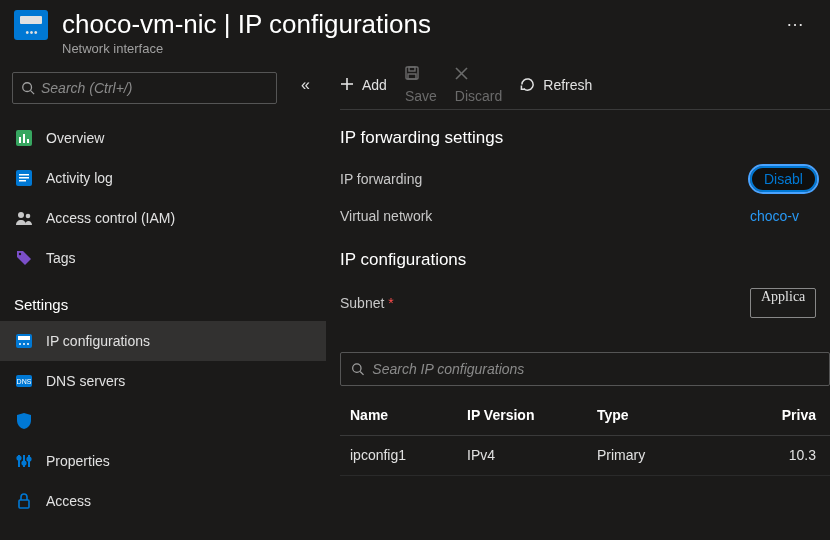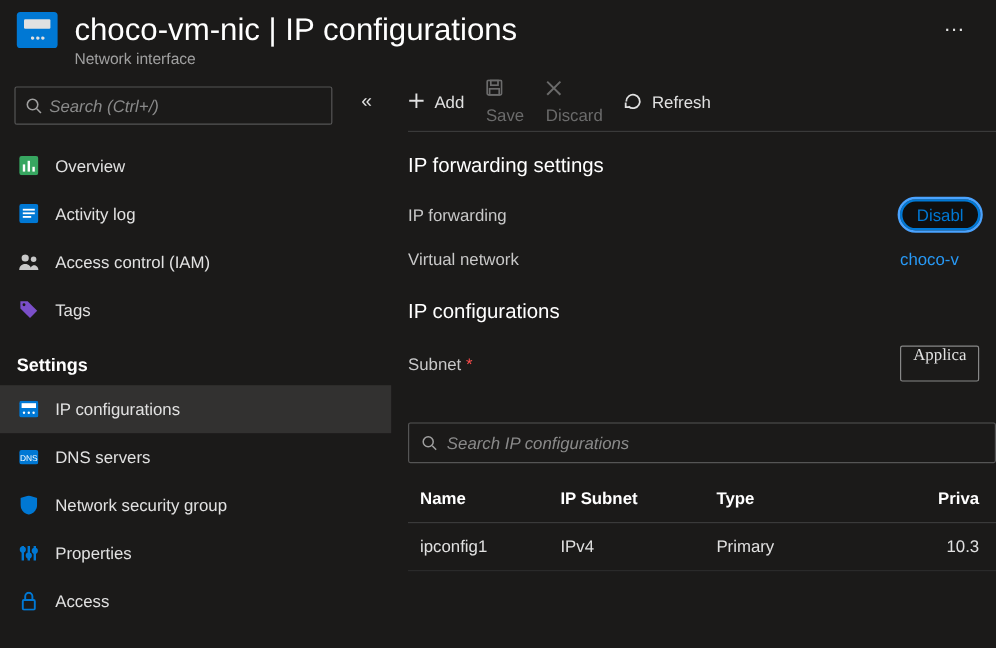--- a/index.html
+++ b/index.html
@@ -100,21 +100,21 @@
     display: flex;
     align-items: center;
     height: 40px;
     padding: 0 14px;
     cursor: pointer;
     gap: 12px;
   }
   .nav-item.selected { background: #323130; }
   .nav-item .icon-slot { width: 20px; display:flex; justify-content:center; }
   .nav-section {
-    font-weight: 700;
+    font-weight: 400;
     color: #fff;
     padding: 18px 14px 8px 14px;
     font-size: 15px;
   }
   .main {
     flex: 1;
     padding: 0 0 0 14px;
     border-left: none;
   }
   .toolbar {
@@ -288,21 +288,20 @@
           </svg>
         </span>
       <span>DNS servers</span>
     </div>
     <div class="nav-item">
       <span class="icon-slot">
           <svg width="14" height="16" viewBox="0 0 14 16" fill="#0078d4">
             <path d="M7 0l7 2v5c0 5-3 8-7 9-4-1-7-4-7-9V2z"></path>
           </svg>
         </span>
-      <span>Network security group</span>
     </div>
     <div class="nav-item">
       <span class="icon-slot">
           <svg width="16" height="16" viewBox="0 0 16 16" fill="none" stroke="#0078d4" stroke-width="2">
             <line x1="3" y1="2" x2="3" y2="14"></line>
             <line x1="8" y1="2" x2="8" y2="14"></line>
             <line x1="13" y1="2" x2="13" y2="14"></line>
             <circle cx="3" cy="5" r="1.6" fill="#0078d4"></circle>
             <circle cx="8" cy="10" r="1.6" fill="#0078d4"></circle>
             <circle cx="13" cy="6" r="1.6" fill="#0078d4"></circle>
@@ -377,21 +376,21 @@
       <svg width="14" height="14" viewBox="0 0 16 16" fill="none" stroke="#a0a0a0" stroke-width="1.5">
           <circle cx="7" cy="7" r="5"></circle>
           <line x1="11" y1="11" x2="15" y2="15"></line>
         </svg>
       <input placeholder="Search IP configurations" style="">
     </div>
 
     <div class="tbl">
       <div class="tbl-head">
         <div class="col-name">Name</div>
-        <div class="col-ver">IP Subnet</div>
+        <div class="col-ver">IP Version</div>
         <div class="col-type">Type</div>
         <div class="col-priv">Priva</div>
       </div>
       <div class="tbl-row">
         <div class="col-name">ipconfig1</div>
         <div class="col-ver">IPv4</div>
         <div class="col-type">Primary</div>
         <div class="col-priv">10.3</div>
       </div>
     </div>

